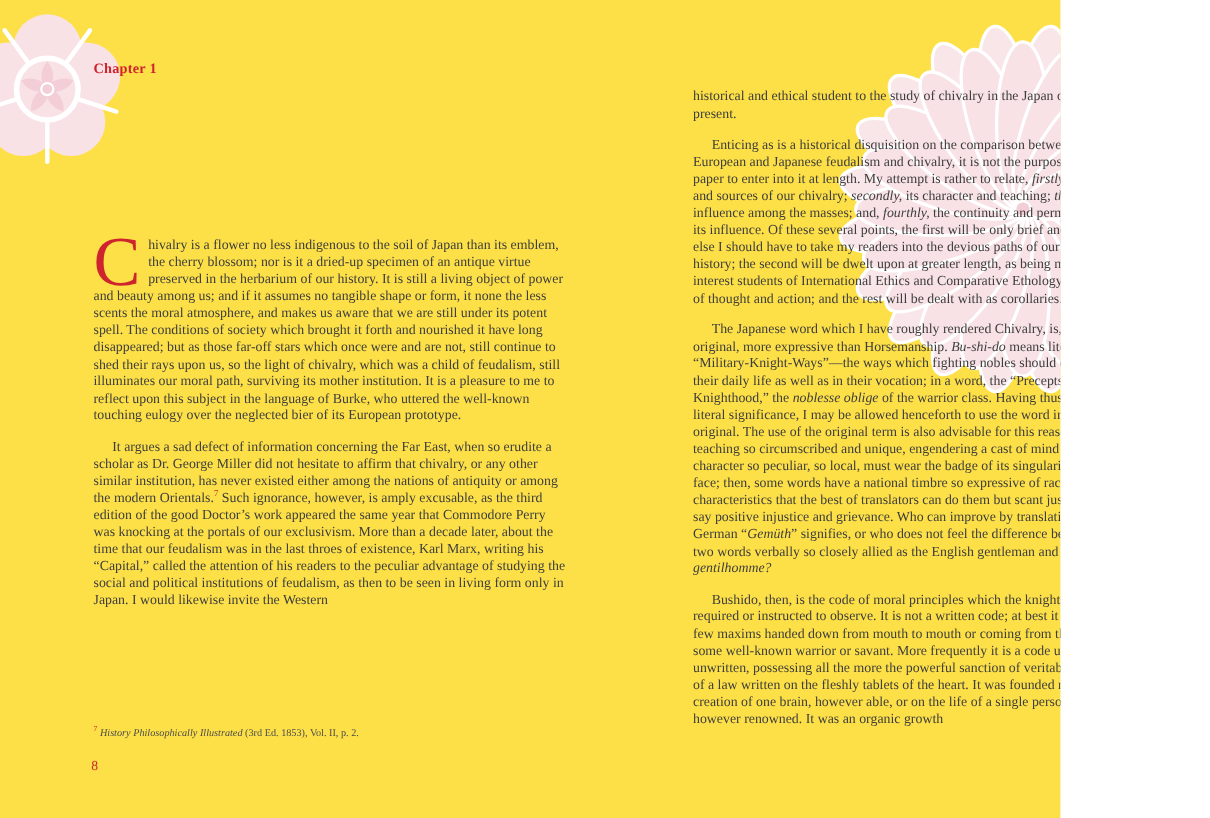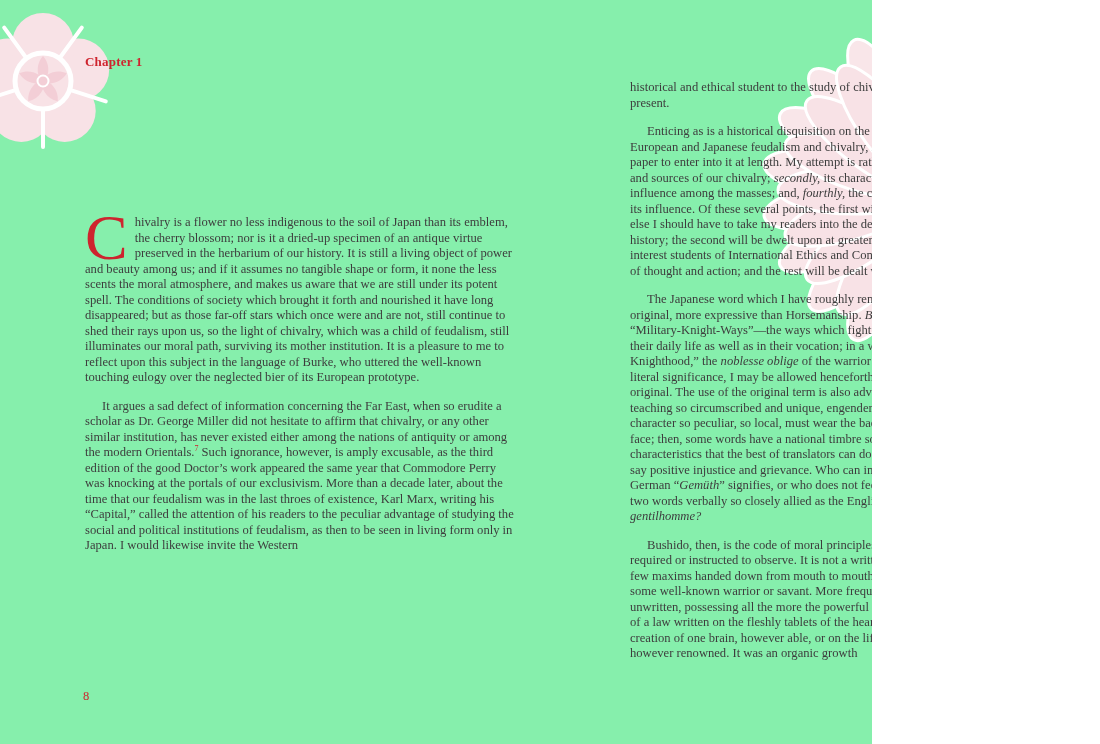--- a/index.html
+++ b/index.html
@@ -4,21 +4,21 @@
 <style>
   :root{
     --accent:#ce242e;
     --blossom:#f8e2e6;
     --blossom-deep:#f3ced6;
     --body-text:#3d3d3d;
   }
   *{box-sizing:border-box}
   html,body{margin:0;padding:0;background:#ffffff}
   body{font-family:"Liberation Serif",serif;}
-  .spread{position:relative;width:872px;height:744px;background:#86efac;overflow:hidden}
+  .spread{position:relative;width:964px;height:744px;background:#fde047;overflow:hidden}
 
   .ornament{position:absolute;z-index:0}
   .crest{left:-28px;top:10px}
   .mum{left:757px;top:14px}
 
   .text-layer{position:absolute;z-index:1}
   .left-text{left:85px;top:54px;width:432px}
   .right-text{left:630px;top:80px;width:398px}
 
   .chapter{font-size:13px;font-weight:bold;color:var(--accent);margin:0 0 6px;letter-spacing:.2px}
@@ -121,20 +121,21 @@
 
   <div class="text-layer left-text">
     <div class="chapter">Chapter 1</div>
     <h1 class="title"><br></h1>
     <div class="left-paras bodytext">
       <p class="para"><span class="dropcap">C</span><span>hivalry is a flower no less indigenous to the soil of Japan than its emblem, the cherry blossom; nor is it a dried-up specimen of an antique virtue preserved in the herbarium of our history. It is still a living object of power and beauty among us; and if it assumes no tangible shape or form, it none the less scents the moral atmosphere, and makes us aware that we are still under its potent spell. The conditions of society which brought it forth and nourished it have long disappeared; but as those far-off stars which once were and are not, still continue to shed their rays upon us, so the light of chivalry, which was a child of feudalism, still illuminates our moral path, surviving its mother institution. It is a pleasure to me to reflect upon this subject in the language of Burke, who uttered the well-known touching eulogy over the neglected bier of its European prototype.</span></p>
       <p class="para indent">It argues a sad defect of information concerning the Far East, when so erudite a scholar as Dr. George Miller did not hesitate to affirm that chivalry, or any other similar institution, has never existed either among the nations of antiquity or among the modern Orientals.<sup>7</sup> Such ignorance, however, is amply excusable, as the third edition of the good Doctor’s work appeared the same year that Commodore Perry was knocking at the portals of our exclusivism. More than a decade later, about the time that our feudalism was in the last throes of existence, Karl Marx, writing his “Capital,” called the attention of his readers to the peculiar advantage of studying the social and political institutions of feudalism, as then to be seen in living form only in Japan. I would likewise invite the Western</p>
     </div>
   </div>
 
+  <div class="footnote"><sup>7</sup> <i>History Philosophically Illustrated</i> (3rd Ed. 1853), Vol. II, p. 2.</div>
   <div class="pagenum pn-left">8</div>
 
   <div class="text-layer right-text bodytext">
     <p class="para">historical and ethical student to the study of chivalry in the Japan of the present.</p>
     <p class="para indent">Enticing as is a historical disquisition on the comparison between European and Japanese feudalism and chivalry, it is not the purpose of this paper to enter into it at length. My attempt is rather to relate, <i>firstly,</i> the origin and sources of our chivalry; <i>secondly,</i> its character and teaching; <i>thirdly,</i> its influence among the masses; and, <i>fourthly,</i> the continuity and permanence of its influence. Of these several points, the first will be only brief and cursory, or else I should have to take my readers into the devious paths of our national history; the second will be dwelt upon at greater length, as being most likely to interest students of International Ethics and Comparative Ethology in our ways of thought and action; and the rest will be dealt with as corollaries.</p>
     <p class="para indent">The Japanese word which I have roughly rendered Chivalry, is, in the original, more expressive than Horsemanship. <i>Bu-shi-do</i> means literally “Military-Knight-Ways”—the ways which fighting nobles should observe in their daily life as well as in their vocation; in a word, the “Precepts of Knighthood,” the <i>noblesse oblige</i> of the warrior class. Having thus given its literal significance, I may be allowed henceforth to use the word in the original. The use of the original term is also advisable for this reason, that a teaching so circumscribed and unique, engendering a cast of mind and character so peculiar, so local, must wear the badge of its singularity on its face; then, some words have a national timbre so expressive of race characteristics that the best of translators can do them but scant justice, not to say positive injustice and grievance. Who can improve by translation what the German “<i>Gemüth</i>” signifies, or who does not feel the difference between the two words verbally so closely allied as the English gentleman and the French <i>gentilhomme?</i></p>
     <p class="para indent">Bushido, then, is the code of moral principles which the knights were required or instructed to observe. It is not a written code; at best it consists of a few maxims handed down from mouth to mouth or coming from the pen of some well-known warrior or savant. More frequently it is a code unuttered and unwritten, possessing all the more the powerful sanction of veritable deed, and of a law written on the fleshly tablets of the heart. It was founded not on the creation of one brain, however able, or on the life of a single personage, however renowned. It was an organic growth</p>
   </div>
 
   <div class="pagenum pn-right">9</div>

